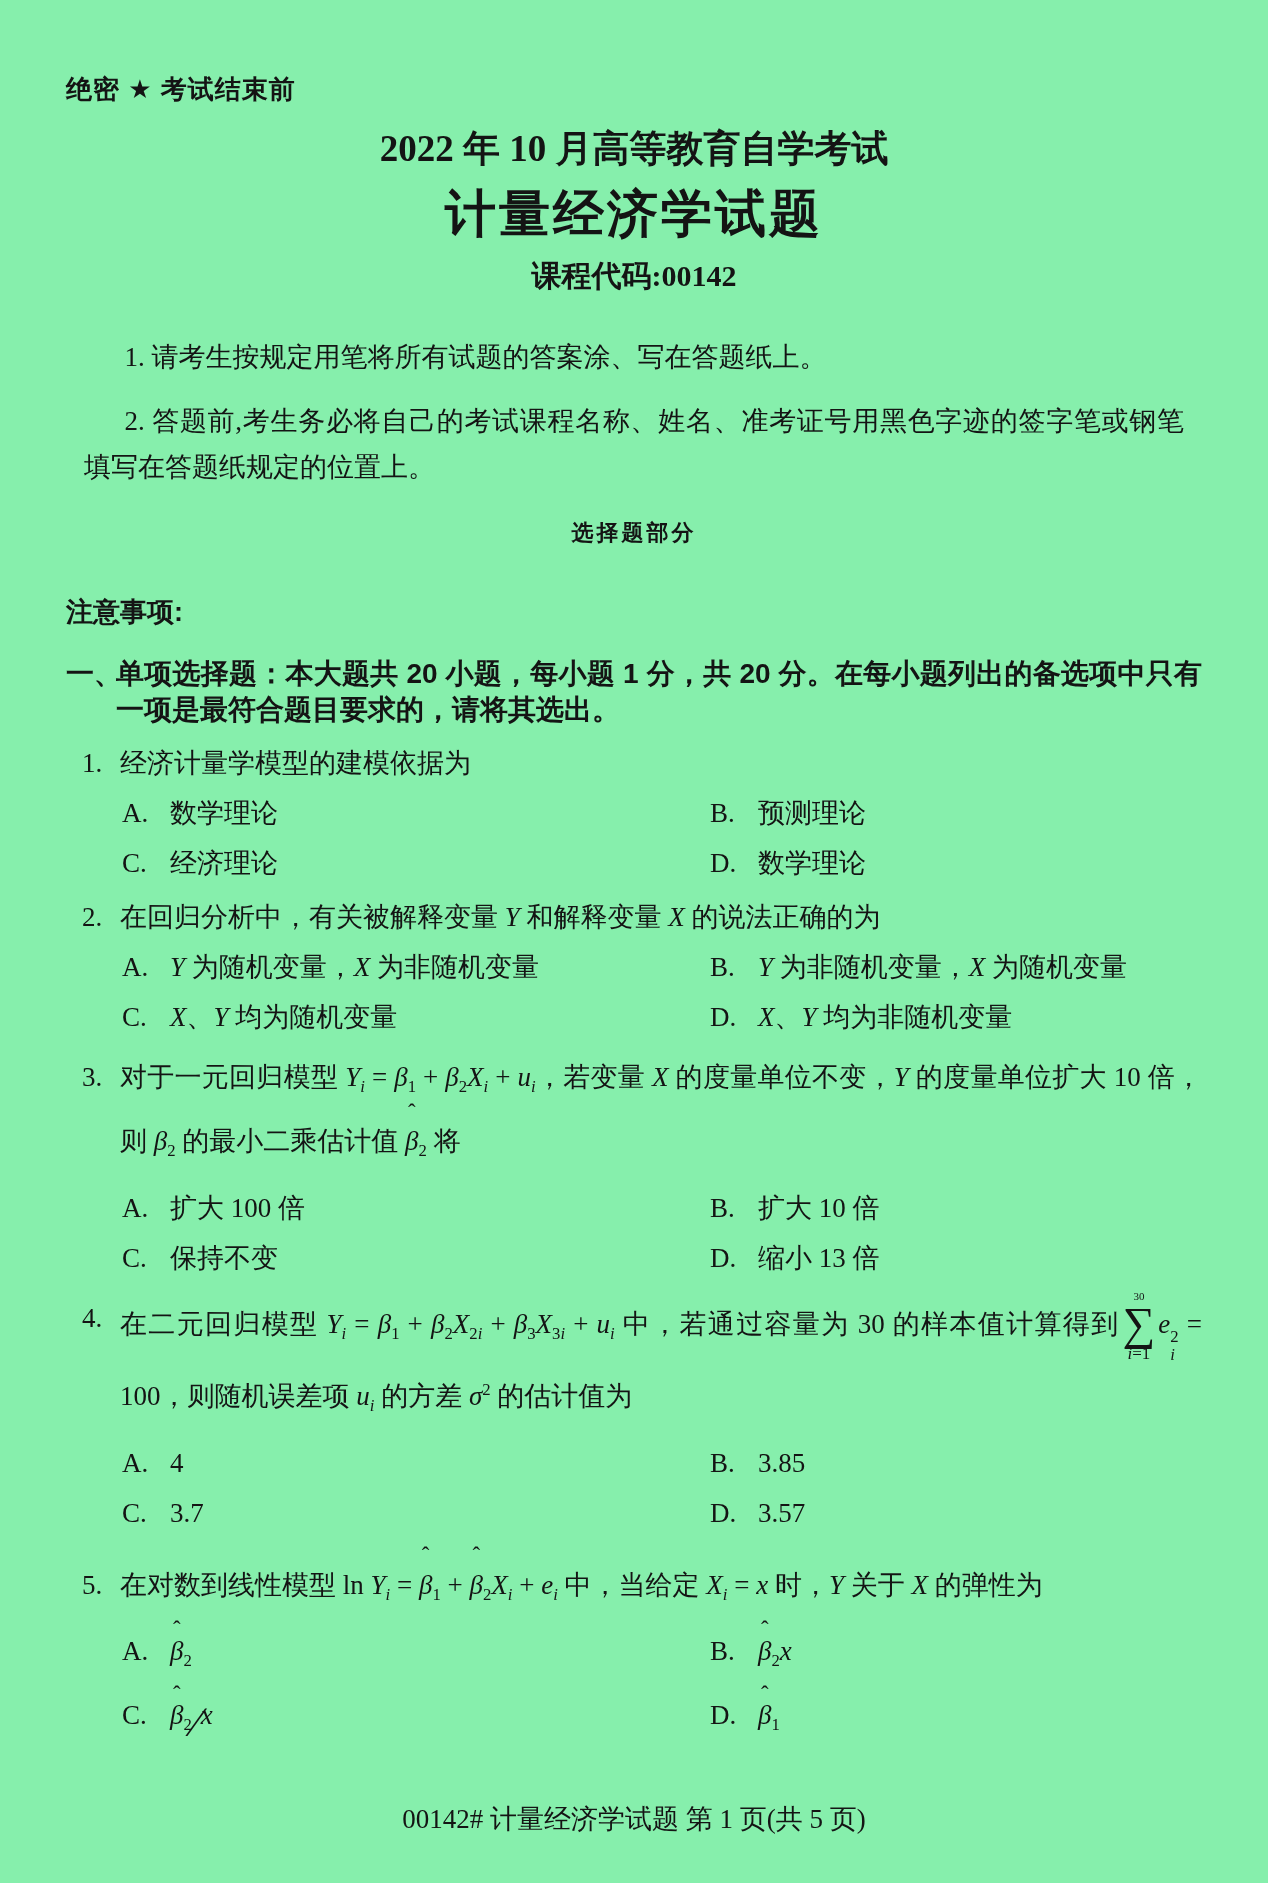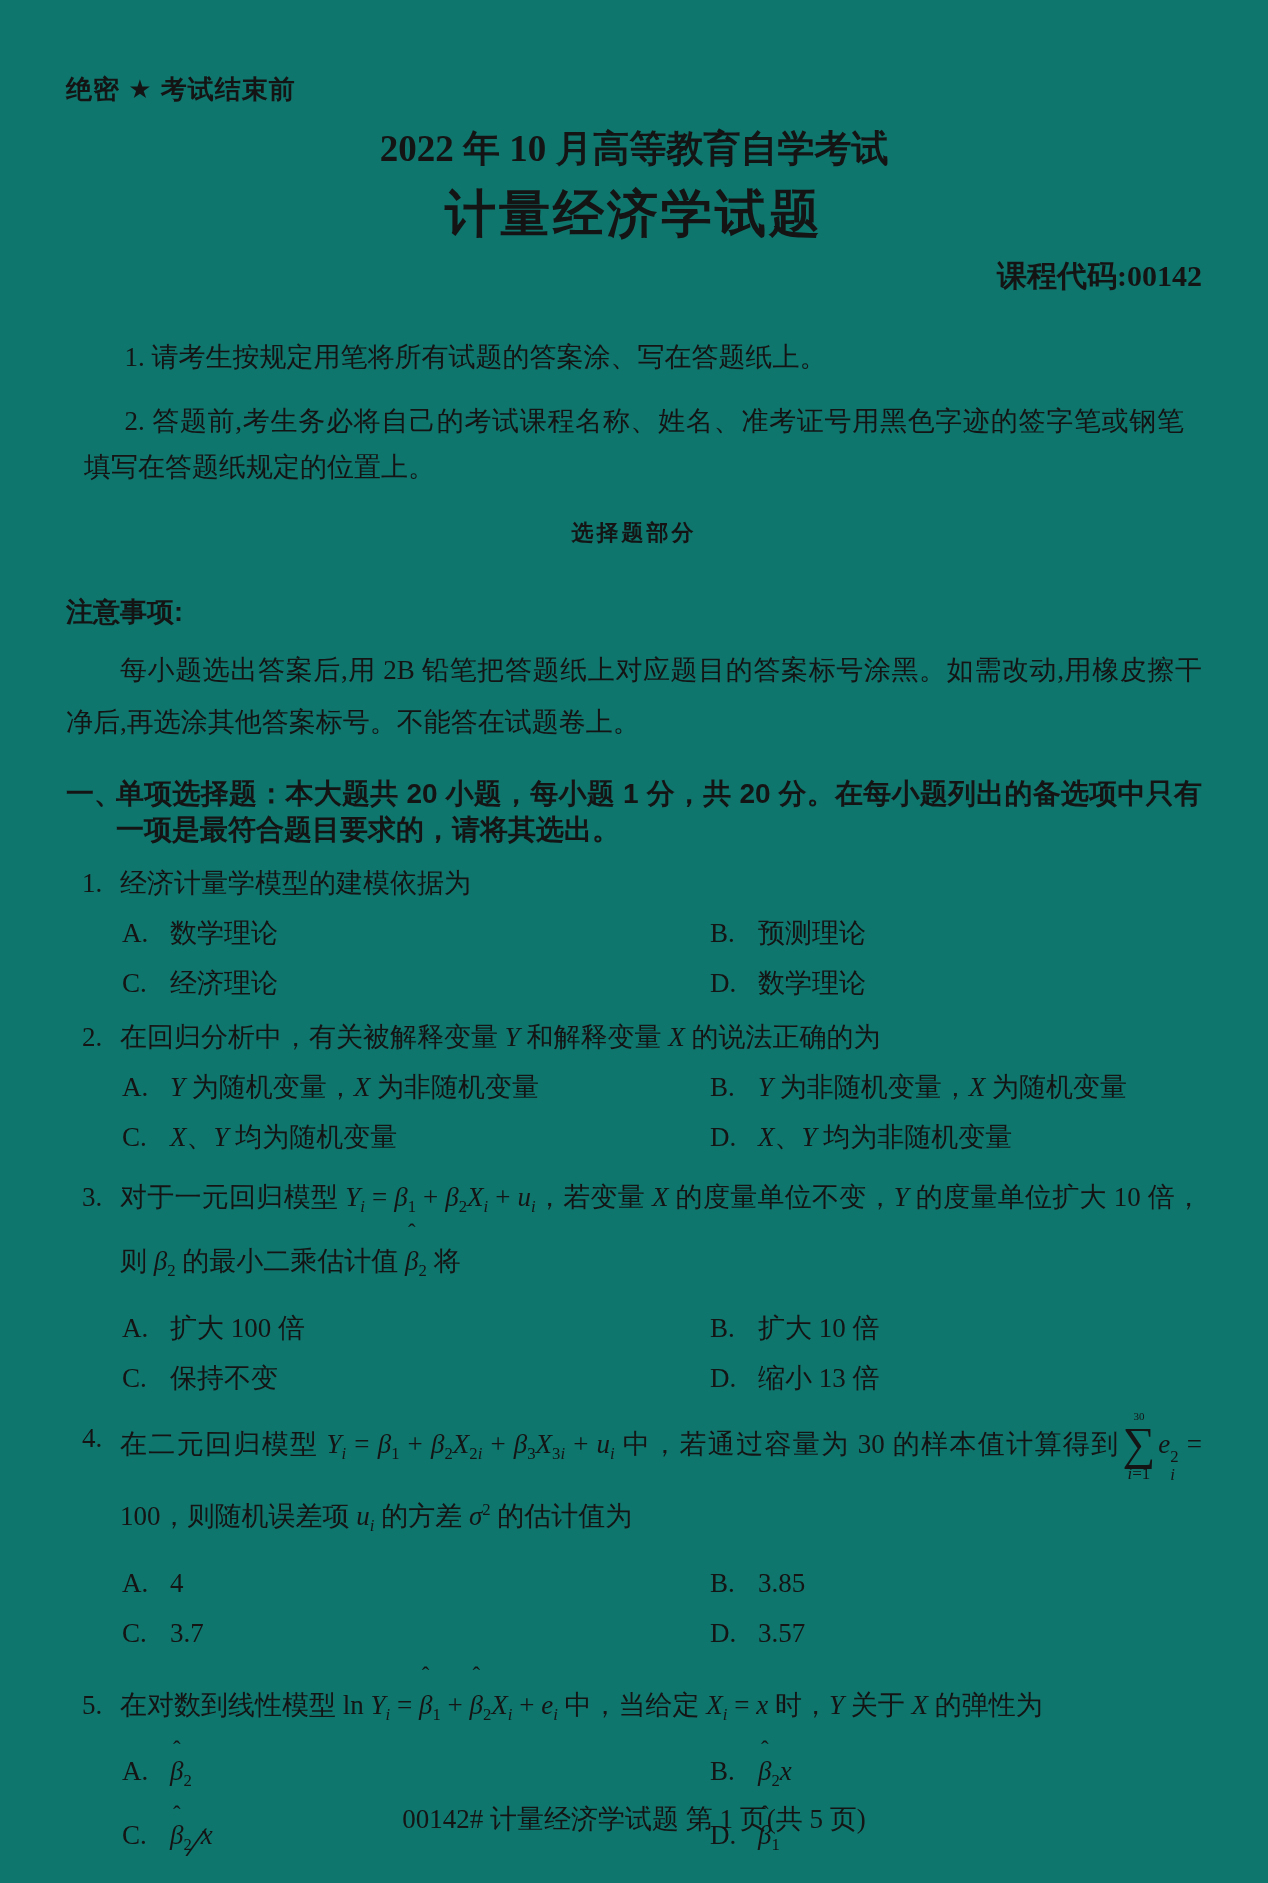--- a/index.html
+++ b/index.html
@@ -1,26 +1,26 @@
 <!DOCTYPE html>
 <html><head>
 <meta charset="utf-8">
 <style>
   html,body { margin:0; padding:0; background:#e8e8e8; }
   .page {
-    width:1268px; height:1883px; margin:0 auto; background:#0f766e;
+    width:1268px; height:1883px; margin:0 auto; background:#86efac;
     box-sizing:border-box; position:relative; overflow:hidden;
     padding:74px 66px 6px 66px;
     font-family:"Liberation Serif","DejaVu Serif",serif;
     color:#141414; font-size:27px;
   }
   .classification { font-family:"Liberation Sans","DejaVu Sans",sans-serif; font-weight:700; font-size:26px; line-height:30px; letter-spacing:1px; }
   .title1 { margin:22px 0 0; text-align:center; font-size:37px; line-height:46px; font-weight:700; }
   .title2 { margin:12px 0 0; text-align:center; font-size:51px; line-height:60px; font-weight:700; letter-spacing:3px; }
-  .course { margin-top:14px; text-align:right; font-size:30px; line-height:36px; font-weight:700; }
+  .course { margin-top:14px; text-align:center; font-size:30px; line-height:36px; font-weight:700; }
   .instr { margin:18px; text-indent:1.5em; line-height:46px; text-align:justify; }
   .instr.first { margin-top:40px; }
   .section-title { margin:24px 0 0; text-align:center; font-size:22px; line-height:42px; font-weight:700; letter-spacing:3px;font-family:Liberation Mono, monospace; }
   .notes-label { margin-top:40px; font-family:"Liberation Sans","DejaVu Sans",sans-serif; font-weight:700; font-size:27px; line-height:32px; }
   .notes { margin:16px 0 0; text-indent:2em; line-height:52px; text-align:justify; }
   .part-heading { margin-top:28px; display:flex; font-family:"Liberation Sans","DejaVu Sans",sans-serif; font-weight:700; font-size:28px; line-height:36px; }
   .part-num { width:50px; flex:none; }
   .part-text { flex:1; text-align:justify; }
   .question { margin-top:14px; }
   .question.mt-lg { margin-top:26px; }
@@ -56,21 +56,20 @@
   <h1 class="title1">2022 年 10 月高等教育自学考试</h1>
   <h2 class="title2">计量经济学试题</h2>
   <div class="course">课程代码:00142</div>
 
   <p class="instr first">1. 请考生按规定用笔将所有试题的答案涂、写在答题纸上。</p>
   <p class="instr">2. 答题前,考生务必将自己的考试课程名称、姓名、准考证号用黑色字迹的签字笔或钢笔填写在答题纸规定的位置上。</p>
 
   <h3 class="section-title">选择题部分</h3>
 
   <div class="notes-label">注意事项:</div>
-  <p class="notes">每小题选出答案后,用 2B 铅笔把答题纸上对应题目的答案标号涂黑。如需改动,用橡皮擦干净后,再选涂其他答案标号。不能答在试题卷上。</p>
 
   <div class="part-heading">
     <span class="part-num">一、</span>
     <span class="part-text">单项选择题：本大题共 20 小题，每小题 1 分，共 20 分。在每小题列出的备选项中只有一项是最符合题目要求的，请将其选出。</span>
   </div>
 
   <section class="question">
     <div class="q-stem">
       <span class="q-num">1.</span>
       <span class="q-text">经济计量学模型的建模依据为</span>

